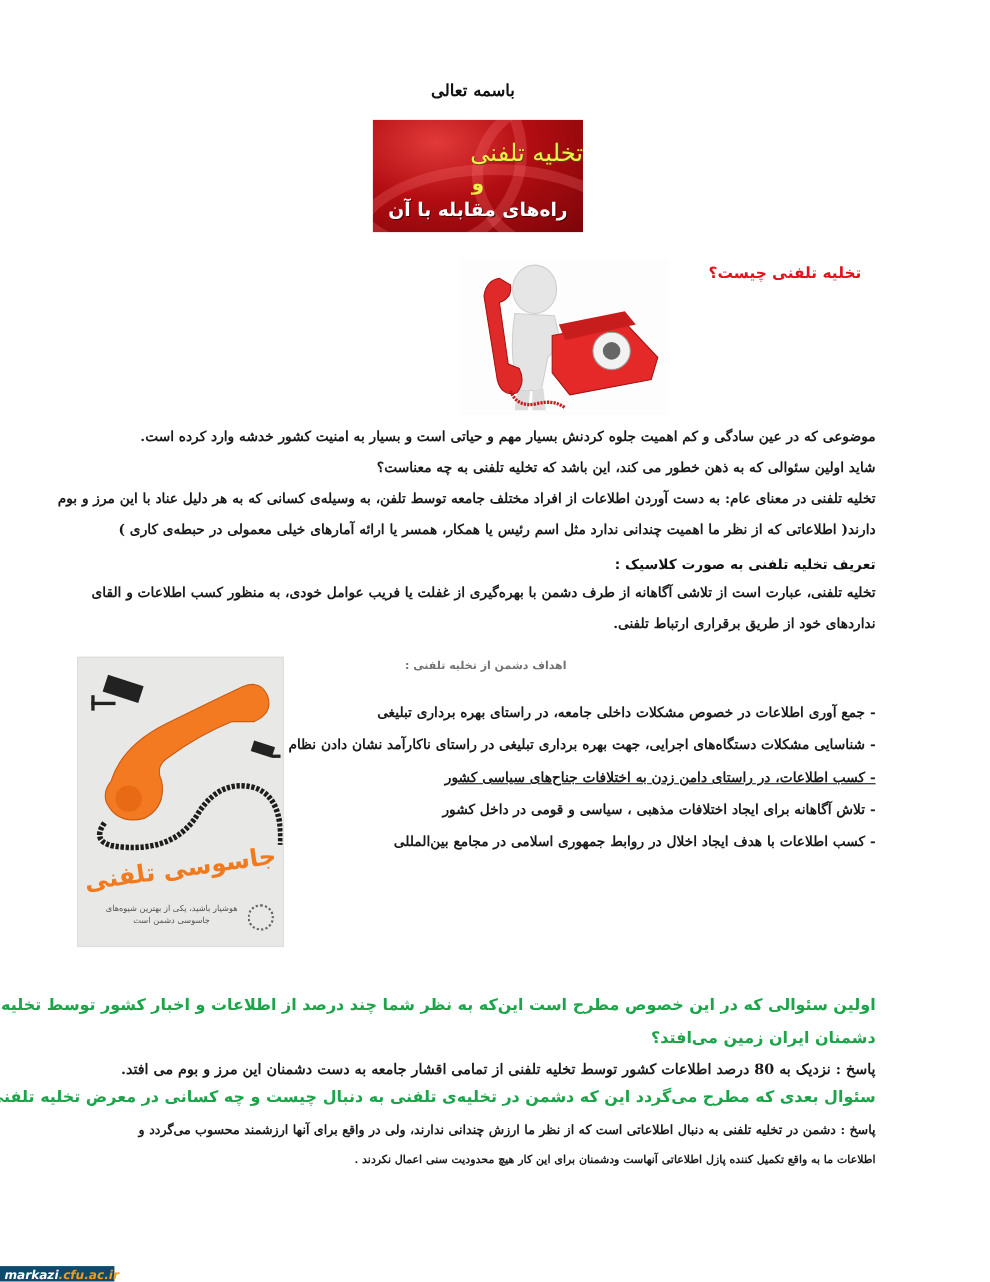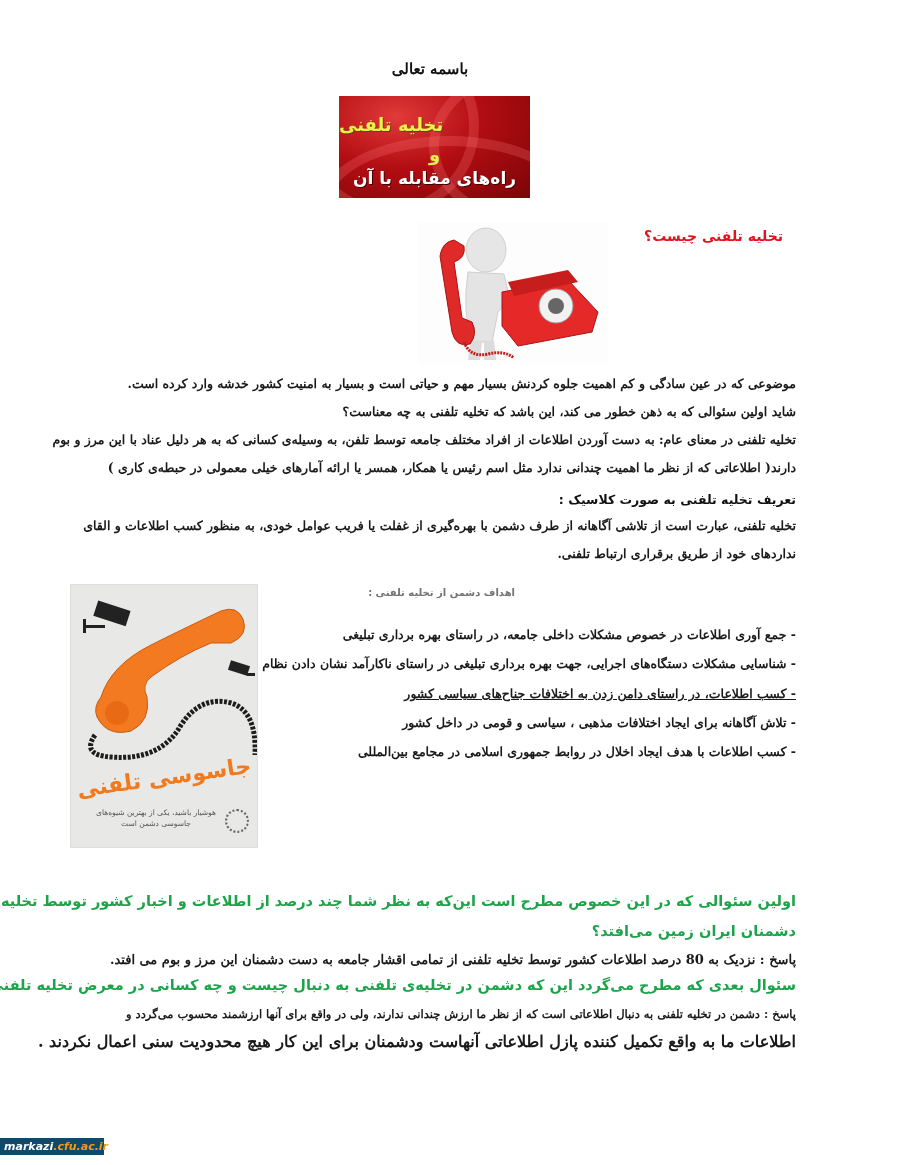--- a/index.html
+++ b/index.html
@@ -1,29 +1,29 @@
 <!DOCTYPE html>
 <html><head>
 <meta charset="utf-8">
 <style>
   html, body { margin: 0; padding: 0; background: #ffffff; }
   body { width: 900px; height: 1165px; position: relative; overflow: hidden;
          font-family: "DejaVu Serif", "Liberation Serif", serif; color: #111; }
-  .abs { position: absolute; }
+  .abs { position: absolute; margin-top: 13px; }
   .rtl { direction: rtl; text-align: right; }
   .line { font-size: 12.5px; line-height: 16px; white-space: nowrap; font-weight: bold; color: #1a1a1a; }
 
   #invocation { left: 330px; top: 60px; width: 200px; text-align: center; font-size: 15px; font-weight: bold; }
 
   
   #banner { left: 339px; top: 96px; width: 191px; height: 102px;
             background: radial-gradient(ellipse at 30% 20%, #e23a3a 0%, #b20d12 45%, #7c0508 100%);
             overflow: hidden; }
   #banner .swirl { position:absolute; border-radius:50%; border:10px solid rgba(255,120,120,0.25); }
-  #banner .t1 { position:absolute; top: 18px; width:100%; text-align:left; color:#e9f14a; font-size: 18px; font-weight:bold;
+  #banner .t1 { position:absolute; top: 18px; width:100%; text-align:right; color:#e9f14a; font-size: 22px; font-weight:normal;
                 font-family: "DejaVu Sans", sans-serif; text-shadow: 1px 1px 0 #6b3b00; }
   #banner .t2 { position:absolute; top: 48px; width:100%; text-align:center; color:#e9f14a; font-size: 18px; font-weight:bold;
                 font-family: "DejaVu Sans", sans-serif; }
   #banner .t3 { position:absolute; top: 72px; width:100%; text-align:center; color:#ffffff; font-size: 17px; font-weight:bold;
                 font-family: "DejaVu Sans", sans-serif; text-shadow: 1px 1px 0 #400; }
 
   
   #figure1 { left: 418px; top: 222px; width: 190px; height: 142px; background: #fdfdfd; }
 
   #h-what { left: 608px; top: 228px; width: 175px; color: #e1141d; font-size: 14px; font-weight: bold;
@@ -49,21 +49,21 @@
              font-family: "DejaVu Sans", sans-serif; }
   .goal { width: 540px; left: 256px; }
   #g0 { top: 627px; } #g1 { top: 656px; } #g2 { top: 686px; text-decoration: underline; } #g3 { top: 715px; } #g4 { top: 744px; }
 
   .qgreen { color: #1da44a; font-size: 14.5px; font-weight: bold; font-family: "DejaVu Sans", sans-serif; white-space: nowrap; }
   #q1a { left: 76px; top: 893px; width: 720px; }
   #q1b { left: 76px; top: 923px; width: 720px; }
   #a1 { left: 76px; top: 952px; width: 720px; font-size: 13px; }
   #q2 { left: 76px; top: 977px; width: 720px; }
   #a2a { left: 76px; top: 1006px; width: 720px; font-size: 11.5px; }
-  #a2b { left: 76px; top: 1034px; width: 720px; font-size: 16px; }
+  #a2b { left: 76px; top: 1034px; width: 720px; font-size: 10px; }
 
   #footer-badge { left: 0; top: 1138px; width: 100px; height: 17px; background: #0c4a6e;
                   font-family: "DejaVu Sans", sans-serif; font-style: italic; font-weight: bold; font-size: 11px; line-height: 17px; padding-left: 4px; }
   #footer-badge .a { color: #ffffff; }
   #footer-badge .b { color: #f39a16; }
 </style>
 </head>
 <body>
 
 <div class="abs rtl" id="invocation" style="text-align:center;">باسمه تعالی</div>

